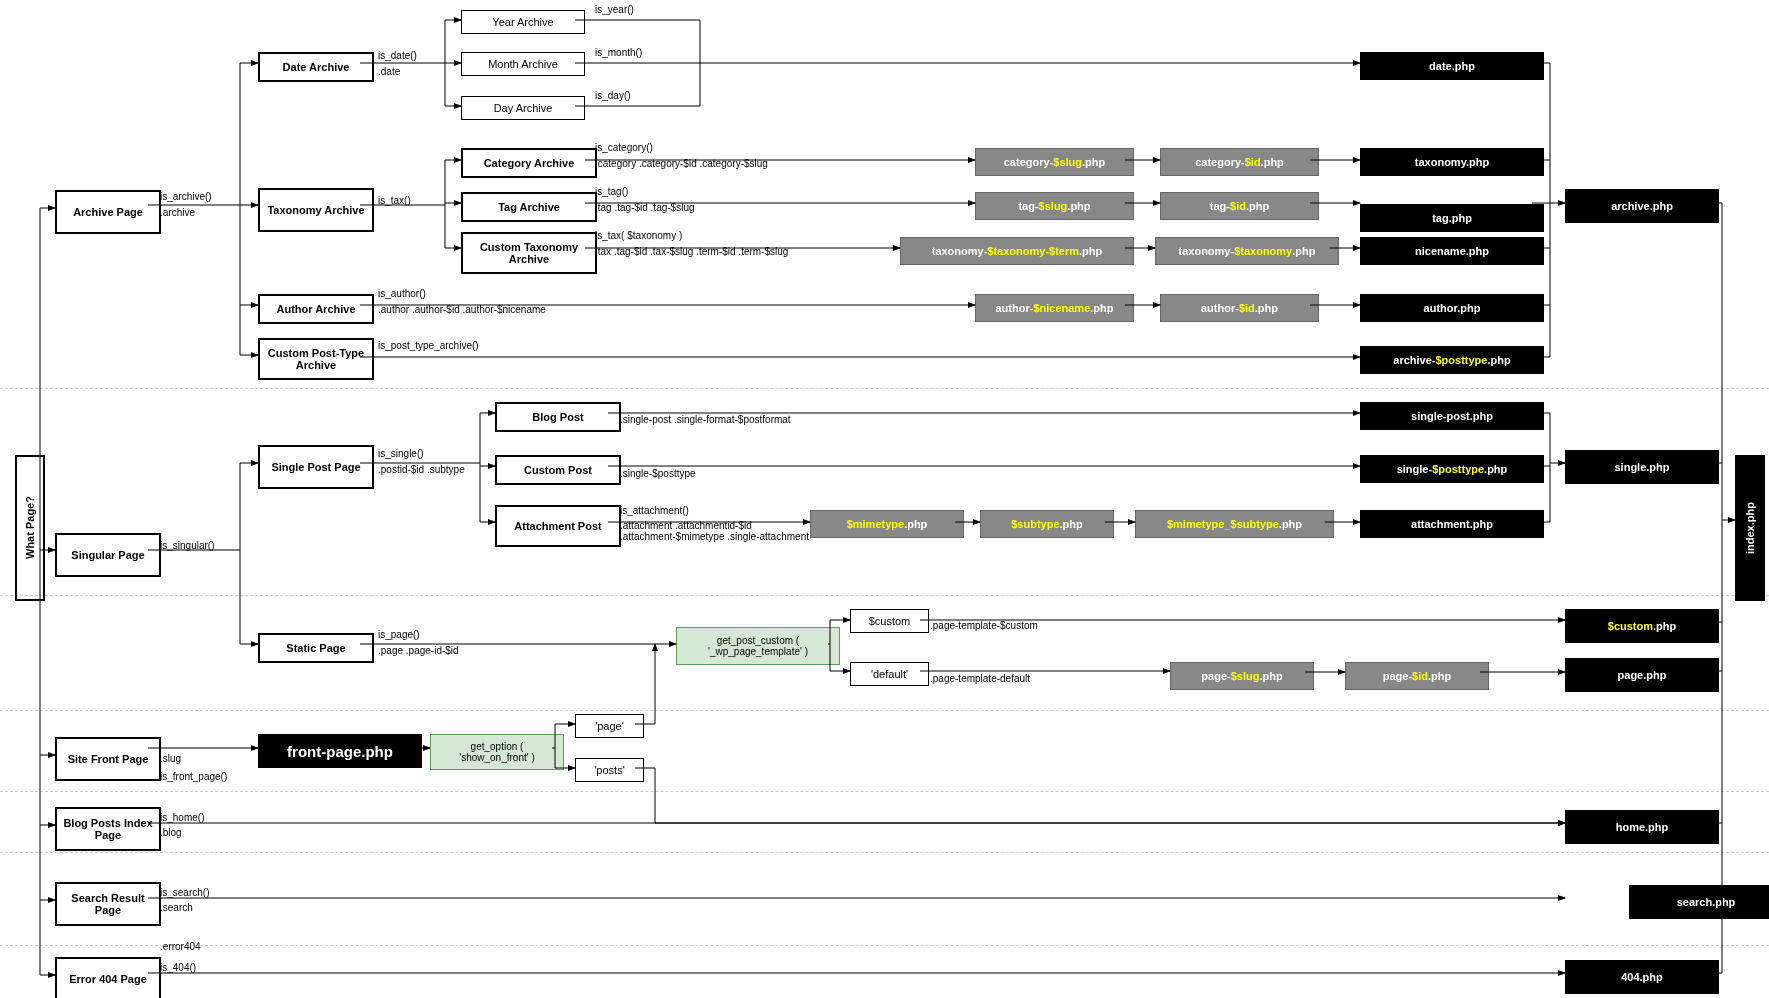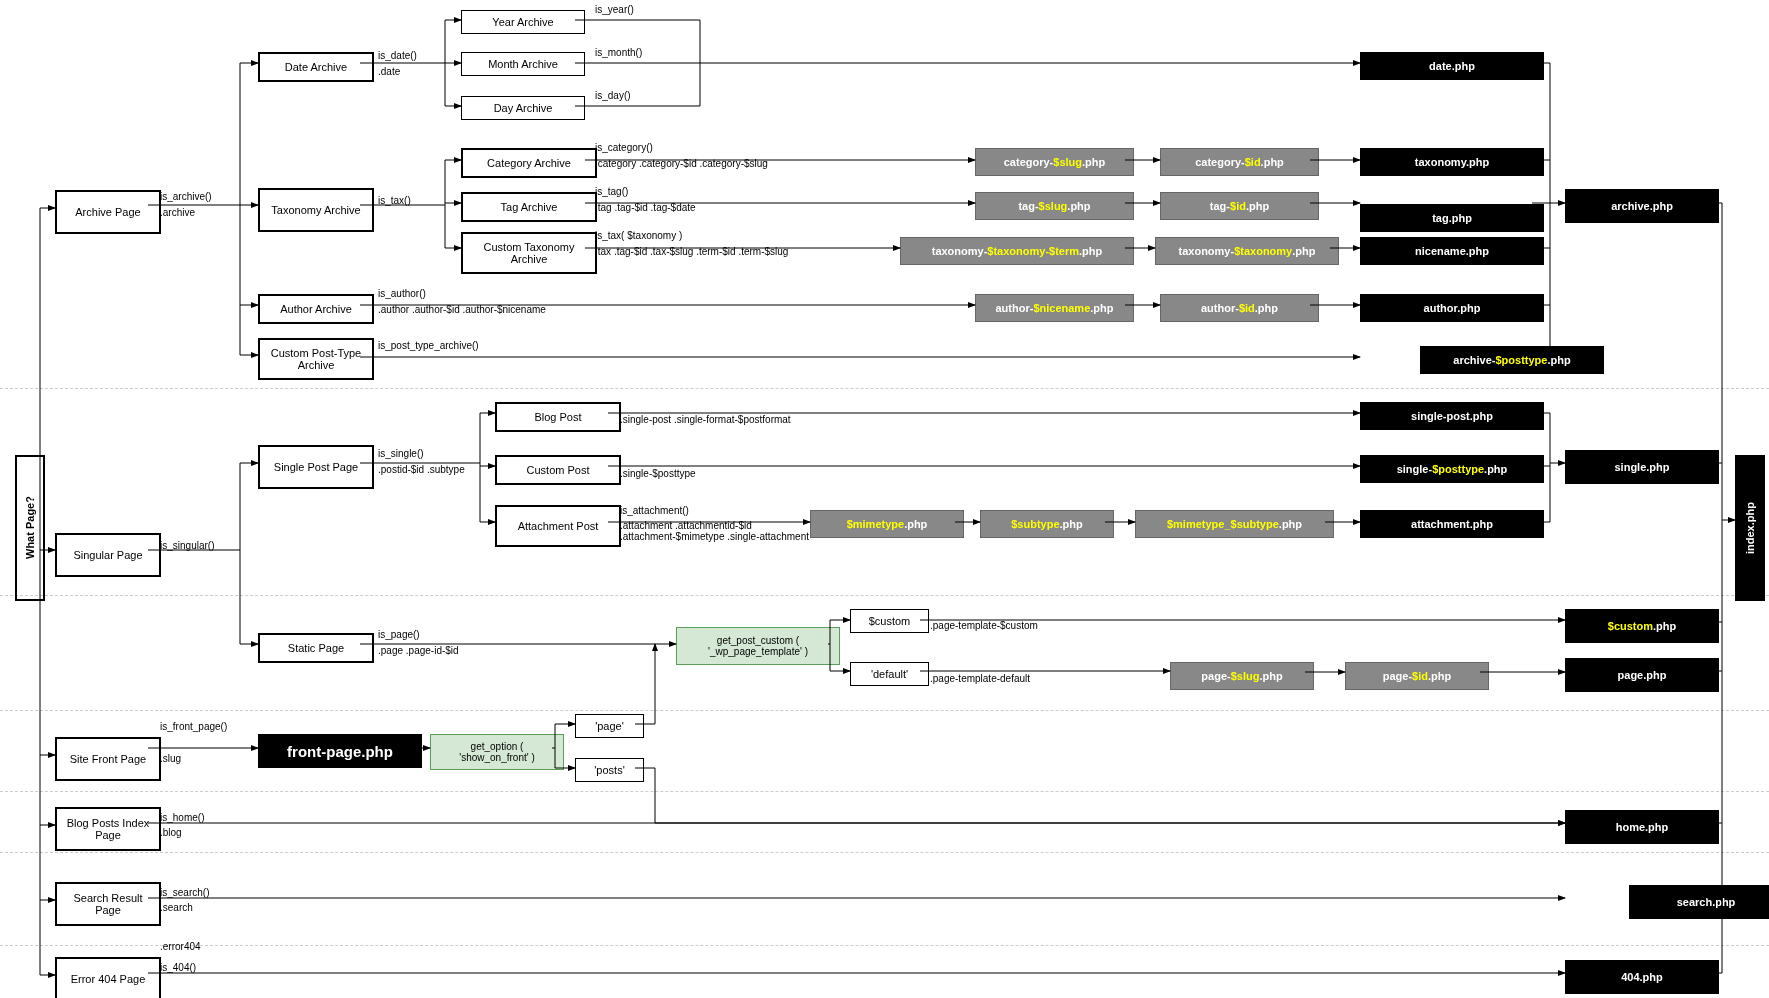--- a/index.html
+++ b/index.html
@@ -1,18 +1,18 @@
 <!DOCTYPE html>
 <html><head>
 <meta charset="utf-8">
 <style>
 body{margin:0;font-family:Arial,Helvetica,sans-serif;font-size:11px;background:#fff;color:#000}
 .canvas{position:relative;width:1769px;height:998px}
 .box{position:absolute;border:1px solid #000;padding:3px 6px;text-align:center;background:#fff;display:flex;align-items:center;justify-content:center}
-.bold{font-weight:400;border:2px solid #000}
+.bold{font-weight:700;border:2px solid #000}
 .black{background:#000;color:#fff;font-weight:700;border:1px solid #000}
 .gray{background:#888;color:#fff;font-weight:700;border:1px solid #666}
 .green{background:#d5e8d5;border:1.5px solid #5a9e5a}
 .lbl{position:absolute;font-size:10px;white-space:nowrap}
 .vbox{position:absolute;border:2px solid #000;font-weight:700;writing-mode:vertical-rl;transform:rotate(180deg);display:flex;align-items:center;justify-content:center;padding:6px 2px}
 .vblack{background:#000;color:#fff}
 .yel{color:#ff0}
 .hr{position:absolute;left:0;right:0;border-top:1px dashed #ccc}
 svg{position:absolute;left:0;top:0;pointer-events:none}
 line{stroke:#000;stroke-width:1}
@@ -34,21 +34,21 @@
 <div class="vbox vblack" style="left:1735px;top:455px;height:130px;width:22px">index.php</div>
 
 <div class="box bold" style="left:55px;top:190px;width:90px;height:34px">Archive Page</div>
 <div class="lbl" style="left:160px;top:191px">is_archive()</div>
 <div class="lbl" style="left:160px;top:207px">.archive</div>
 
 <div class="box bold" style="left:55px;top:533px;width:90px;height:34px">Singular Page</div>
 <div class="lbl" style="left:160px;top:540px">is_singular()</div>
 
 <div class="box bold" style="left:55px;top:737px;width:90px;height:34px">Site Front Page</div>
-<div class="lbl" style="left:160px;top:721px">is_front_page()</div>
+<div class="lbl" style="left:160px;top:771px">is_front_page()</div>
 <div class="lbl" style="left:160px;top:753px">.slug</div>
 
 <div class="box bold" style="left:55px;top:807px;width:90px;height:34px">Blog Posts Index Page</div>
 <div class="lbl" style="left:160px;top:812px">is_home()</div>
 <div class="lbl" style="left:160px;top:827px">.blog</div>
 
 <div class="box bold" style="left:55px;top:882px;width:90px;height:34px">Search Result Page</div>
 <div class="lbl" style="left:160px;top:887px">is_search()</div>
 <div class="lbl" style="left:160px;top:902px">.search</div>
 
@@ -81,21 +81,21 @@
     </div>
 <div class="box gray" style="left:1160px;top:148px;width:145px;height:20px">
       <span>category-</span>
       <span class="yel">$id</span>
       <span>.php</span>
     </div>
 <div class="box black" style="left:1360px;top:148px;width:170px;height:20px">taxonomy.php</div>
 
 <div class="box bold" style="left:461px;top:192px;width:120px;height:20px">Tag Archive</div>
 <div class="lbl" style="left:595px;top:186px">is_tag()</div>
-<div class="lbl" style="left:595px;top:202px">.tag .tag-$id .tag-$date</div>
+<div class="lbl" style="left:595px;top:202px">.tag .tag-$id .tag-$slug</div>
 <div class="box gray" style="left:975px;top:192px;width:145px;height:20px">
       <span>tag-</span>
       <span class="yel">$slug</span>
       <span>.php</span>
     </div>
 <div class="box gray" style="left:1160px;top:192px;width:145px;height:20px">
       <span>tag-</span>
       <span class="yel">$id</span>
       <span>.php</span>
     </div>
@@ -128,21 +128,21 @@
     </div>
 <div class="box gray" style="left:1160px;top:294px;width:145px;height:20px">
       <span>author-</span>
       <span class="yel">$id</span>
       <span>.php</span>
     </div>
 <div class="box black" style="left:1360px;top:294px;width:170px;height:20px">author.php</div>
 
 <div class="box bold" style="left:258px;top:338px;width:100px;height:32px">Custom Post-Type Archive</div>
 <div class="lbl" style="left:378px;top:340px">is_post_type_archive()</div>
-<div class="box black" style="left:1420px;top:346px;width:170px;height:20px">
+<div class="box black" style="left:1360px;top:346px;width:170px;height:20px">
       <span>archive-</span>
       <span class="yel">$posttype</span>
       <span>.php</span>
     </div>
 
 <div class="box bold" style="left:258px;top:445px;width:100px;height:34px">Single Post Page</div>
 <div class="lbl" style="left:378px;top:448px">is_single()</div>
 <div class="lbl" style="left:378px;top:464px">.postid-$id .subtype</div>
 
 <div class="box bold" style="left:495px;top:402px;width:110px;height:20px">Blog Post</div>

